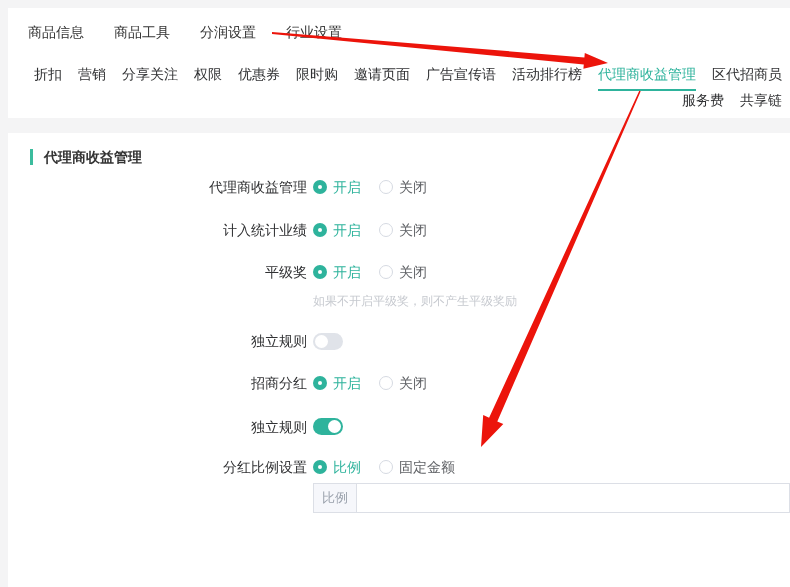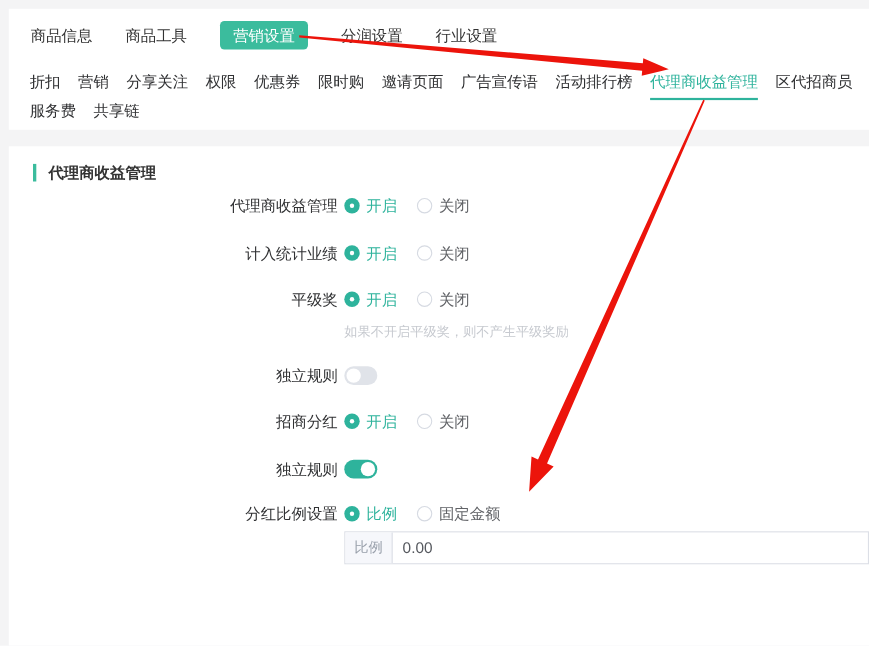--- a/index.html
+++ b/index.html
@@ -14,21 +14,21 @@
   #card-content{top:133px;height:454px;}
 
   
   .nav1{display:flex;align-items:center;gap:30px;margin:11px 0 12px 20px;height:26px;
         font-size:14px;color:#333333;}
   .nav1 .tab1{cursor:pointer;line-height:26px;white-space:nowrap;}
   .nav1 .tab1.active{background:#3bbc9d;color:#ffffff;border-radius:4px;padding:0 12px;}
 
   
   .nav2{display:flex;flex-wrap:wrap;column-gap:16px;row-gap:6px;
-        margin:19px 0 0 19px;width:755px;font-size:14px;color:#303133;}
+        margin:19px 0 0 19px;width:755px;font-size:14px;color:#303133;justify-content:flex-end;}
   .nav2 .tab2{line-height:20px;cursor:pointer;white-space:nowrap;position:relative;}
   .nav2 .tab2.active{color:#2eb39c;}
   .nav2 .tab2.active::after{content:"";position:absolute;left:0;right:0;bottom:-7px;
         height:2px;background:#2eb39c;}
 
   
   .section-bar{position:absolute;left:22px;top:16px;width:3px;height:16px;background:#3bbc9d;}
   .section-title{position:absolute;left:36px;top:16px;line-height:16px;
         font-size:14px;font-weight:bold;color:#333333;}
 
@@ -64,21 +64,20 @@
 
   #arrows{position:absolute;left:0;top:0;z-index:10;pointer-events:none;}
 </style>
 </head>
 <body>
 
 <div class="card" id="card-tabs">
   <div class="nav1">
     <span class="tab1">商品信息</span>
     <span class="tab1">商品工具</span>
-    <span class="tab1 active">营销设置</span>
     <span class="tab1">分润设置</span>
     <span class="tab1">行业设置</span>
   </div>
   <div class="nav2">
     <span class="tab2">折扣</span>
     <span class="tab2">营销</span>
     <span class="tab2">分享关注</span>
     <span class="tab2">权限</span>
     <span class="tab2">优惠券</span>
     <span class="tab2">限时购</span>
@@ -162,20 +161,19 @@
       <span class="optlab on">比例</span>
     </span>
     <span class="opt">
       <span class="radio unsel"></span>
       <span class="optlab offl">固定金额</span>
     </span>
   </div>
 
   <div class="input-group">
     <div class="input-prepend">比例</div>
-    <input type="text" value="0.00" style="">
   </div>
 </div>
 
 <svg id="arrows" width="790" height="587" viewBox="0 0 790 587">
   <polygon fill="#ec140b" points="272,32.1 584.4,57.4 584.8,52.9 608,63 583.4,68.8 583.8,64.4 272,34.1"></polygon>
   <polygon fill="#ec140b" points="639.3,90.7 489.1,417.8 483.2,415.1 481,447 503.3,424.1 497.3,421.4 640.7,91.3"></polygon>
 </svg>
 
 </body></html>

